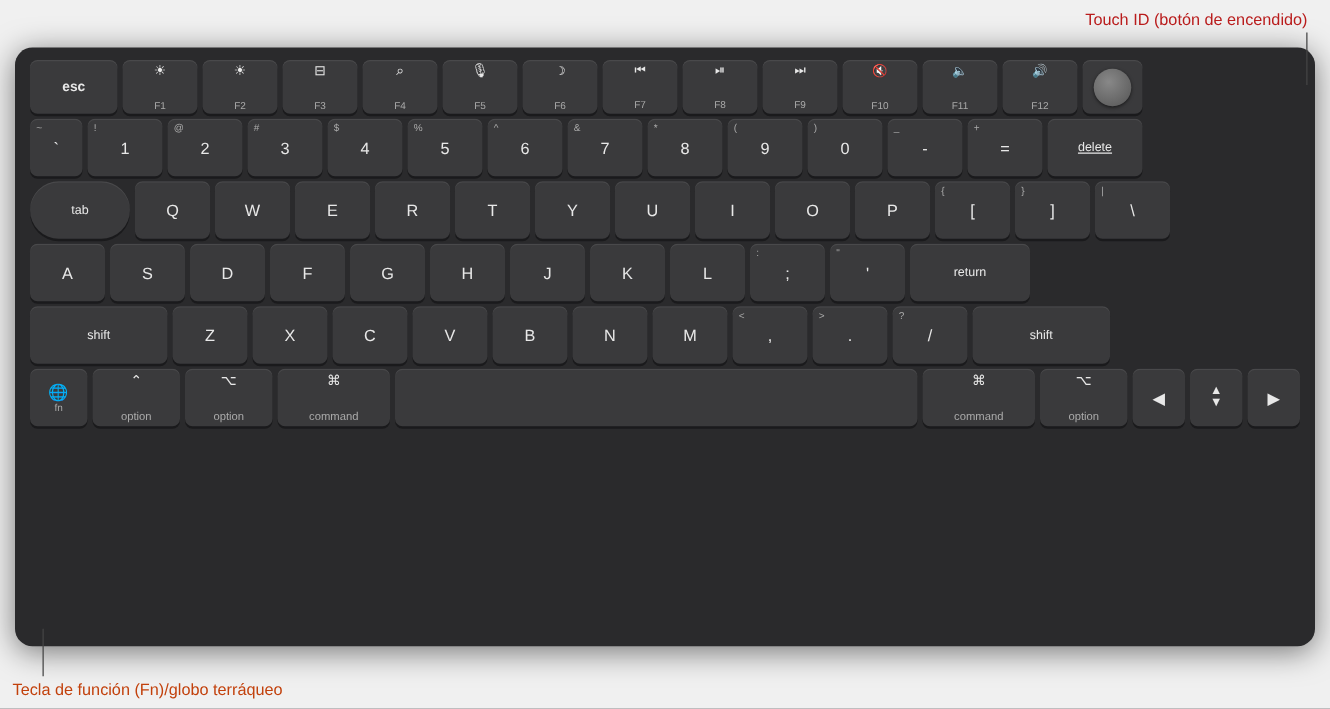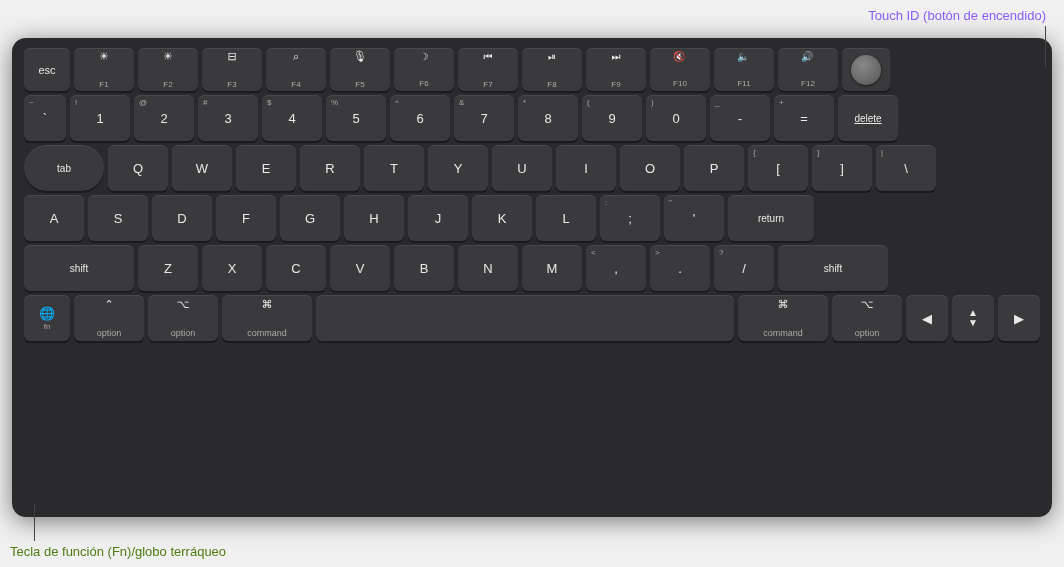--- a/index.html
+++ b/index.html
@@ -10,39 +10,39 @@
       font-family: -apple-system, BlinkMacSystemFont, 'Helvetica Neue', Arial, sans-serif;
       overflow: hidden;
       position: relative;
     }
 
     .annotation-top {
       position: absolute;
       top: 8px;
       right: 18px;
       font-size: 13px;
-      color: #8b5cf6;
+      color: #b91c1c;
       white-space: nowrap;
       z-index: 10;
     }
     .annotation-top .line {
       position: absolute;
       right: 0;
       top: 18px;
       width: 1px;
       height: 42px;
       background: #444;
     }
 
     .annotation-bottom {
       position: absolute;
       bottom: 8px;
       left: 10px;
       font-size: 13px;
-      color: #4d7c0f;
+      color: #c2410c;
       z-index: 10;
     }
     .annotation-bottom .line {
       position: absolute;
       left: 24px;
       bottom: 18px;
       width: 1px;
       height: 38px;
       background: #444;
     }
@@ -113,42 +113,42 @@
     .touchid-circle {
       width: 30px;
       height: 30px;
       border-radius: 50%;
       background: radial-gradient(circle at 40% 35%, #888, #555);
       box-shadow: 0 1px 3px rgba(0,0,0,0.6);
     }
 
     
     .row-fn .key { min-height: 36px; }
-    .key-esc { width: 46px; font-size: 10px; }
+    .key-esc { width: 70px; font-size: 10px; font-weight: bold; }
     .key-fn { width: 60px; }
     .key-touchid-wrap { width: 48px; }
 
     
     .row-num .key { min-height: 46px; }
     .key-backtick { width: 42px; }
     .key-num { width: 60px; }
-    .key-delete { width: 60px; font-size: 10px; text-decoration: underline; }
+    .key-delete { width: 76px; font-size: 10px; text-decoration: underline; }
 
     
     .row-qwerty .key { min-height: 46px; }
     .key-tab { width: 80px; font-size: 10px; border-radius: 23px; }
     .key-letter { width: 60px; }
     .key-bracket-open { width: 60px; }
     .key-bracket-close { width: 60px; }
     .key-backslash { width: 60px; }
 
     
     .row-asdf .key { min-height: 46px; }
     .key-capslock { width: 82px; font-size: 10px; }
-    .key-return { width: 86px; font-size: 10px; justify-content: center; }
+    .key-return { width: 96px; font-size: 10px; justify-content: center; }
 
     
     .row-zxcv .key { min-height: 46px; }
     .key-shift-left { width: 110px; font-size: 10px; }
     .key-shift-right { width: 110px; font-size: 10px; }
 
     
     .row-bottom .key { min-height: 46px; }
     .key-fn-bottom { width: 46px; font-size: 9px; }
     .key-control { width: 70px; font-size: 9px; }

